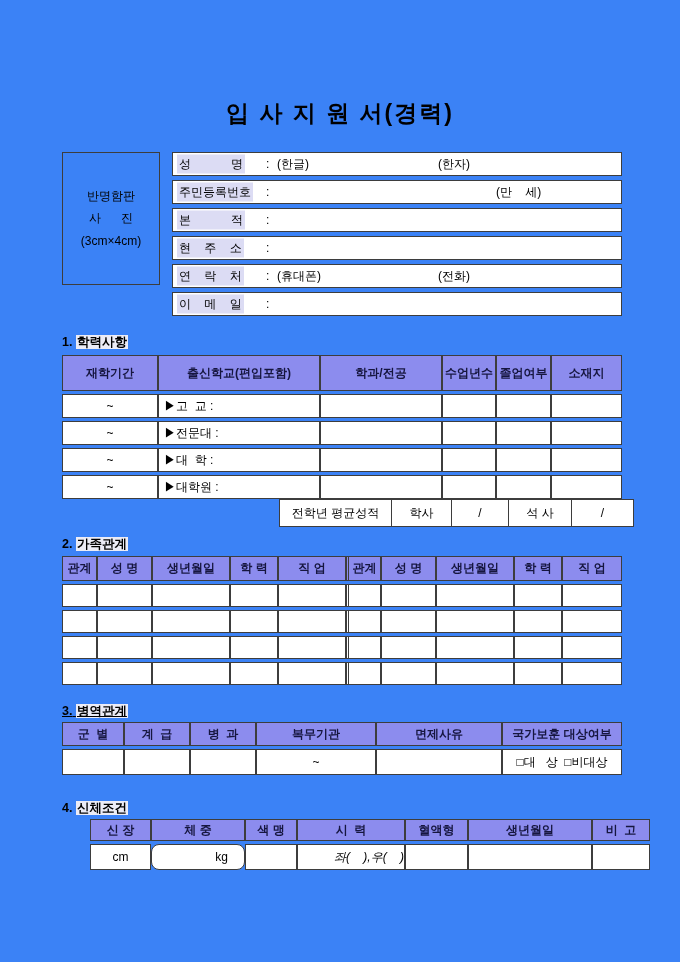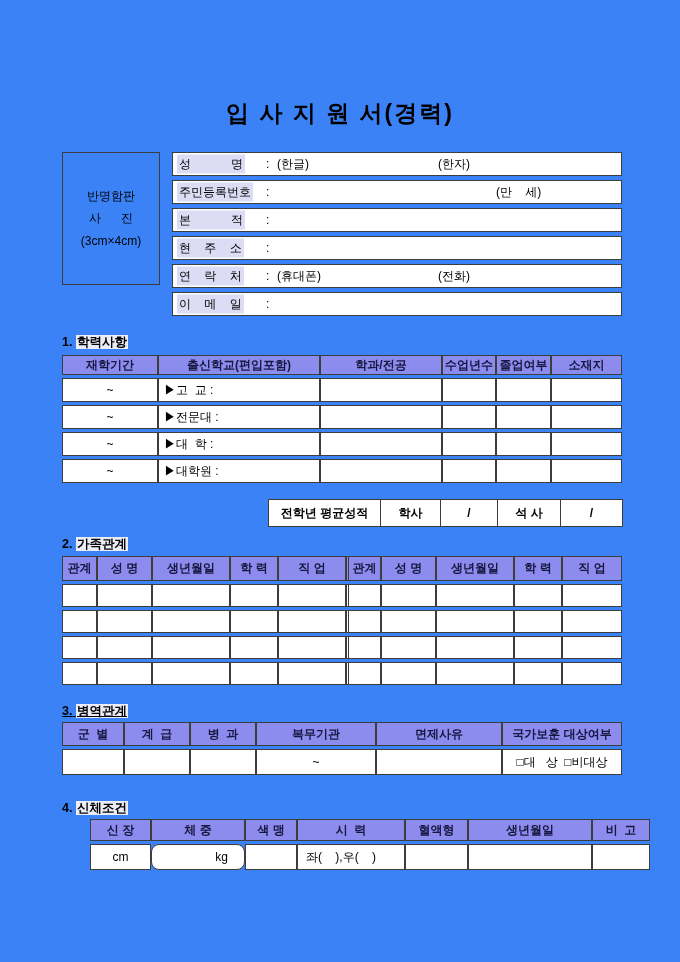--- a/index.html
+++ b/index.html
@@ -61,47 +61,47 @@
     border:1px solid var(--line);
     font-size:12px;white-space:pre;overflow:hidden;
   }
   table.frm th{
     background:var(--header-bg);color:var(--header-text);
     font-weight:bold;text-align:center;
   }
   table.frm td{background:#fff;text-align:center;}
   
   #edu-table{top:352px;}
-  #edu-table th{height:20px;}
+  #edu-table th{height:36px;}
   #edu-table td{height:24px;}
   #edu-table td.school{text-align:left;padding-left:5px;}
   
   #gpa-table{
-    position:absolute;left:268px;top:499px;width:354px;
-    border-collapse:collapse;table-layout:fixed;font-weight:bold;
+    position:absolute;left:279px;top:499px;width:354px;
+    border-collapse:collapse;table-layout:fixed;
   }
   #gpa-table td{
     border:1px solid var(--line);height:27px;background:#fff;
     font-size:12px;text-align:center;white-space:pre;
   }
   
   #fam-table{top:553px;}
   #fam-table th{height:25px;}
   #fam-table td{height:23px;}
   #fam-table .dbl{border-left:3px double var(--line);}
   
   #mil-table{top:719px;}
   #mil-table th{height:24px;}
   #mil-table td{height:26px;}
   
   #phy-table{top:816px;margin-left:28px;}
   #phy-table th{height:22px;}
   #phy-table td{height:26px;}
   #phy-table td.u-right{text-align:right;padding-right:16px;border-radius:8px;}
-  #phy-table td.vision{text-align:left;padding-left:8px;}
+  #phy-table td.vision{text-align:right;padding-left:8px;font-style:italic;}
 </style>
 </head>
 <body>
 
 <div id="page">
 
   <div id="title">입 사 지 원 서(경력)</div>
 
   <div id="photo-box">
     <span>반명함판</span>

